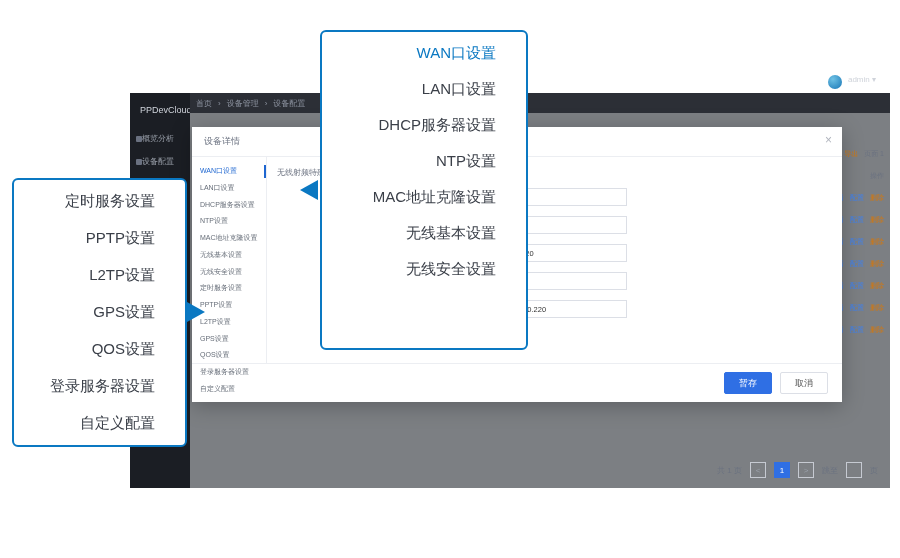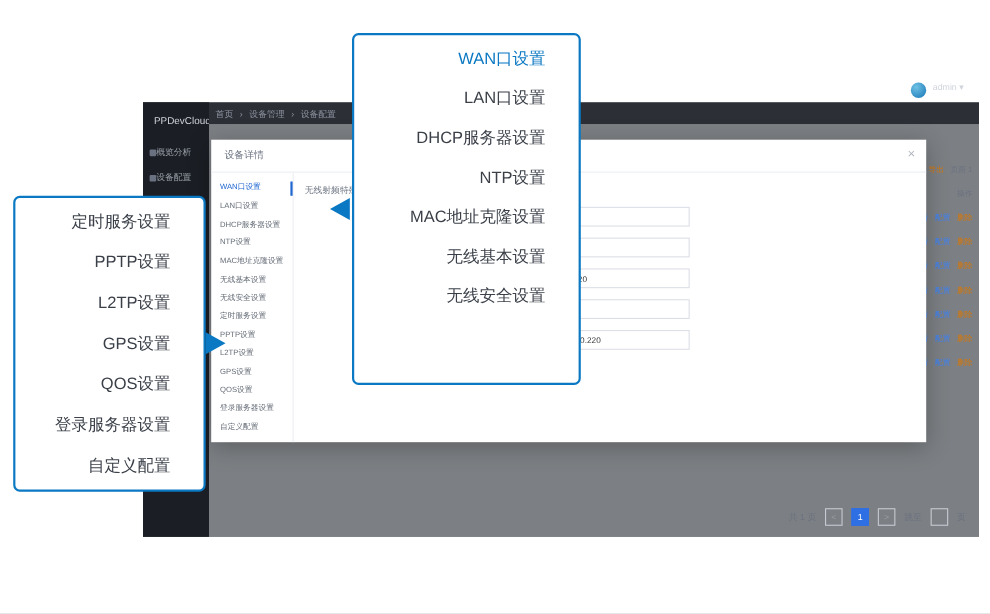--- a/index.html
+++ b/index.html
@@ -192,20 +192,24 @@
             <div class="lbl">升级成功网络恢复间隔</div>
             <div class="inp">120</div>
           </div>
           <div class="form-row">
             <div class="lbl">连接保持检测间隔服务器IP</div>
             <div class="inp">200.67.220.220</div>
           </div>
         </div>
     </div>
   </div>
+  <div class="modal-foot">
+    <span class="btn primary">暂存</span>
+    <span class="btn">取消</span>
+  </div>
 </div>
 
 <div class="callout left" id="callout-left">
     <div class="ci">定时服务设置</div>
     <div class="ci">PPTP设置</div>
     <div class="ci">L2TP设置</div>
     <div class="ci">GPS设置</div>
     <div class="ci">QOS设置</div>
     <div class="ci">登录服务器设置</div>
     <div class="ci">自定义配置</div>

